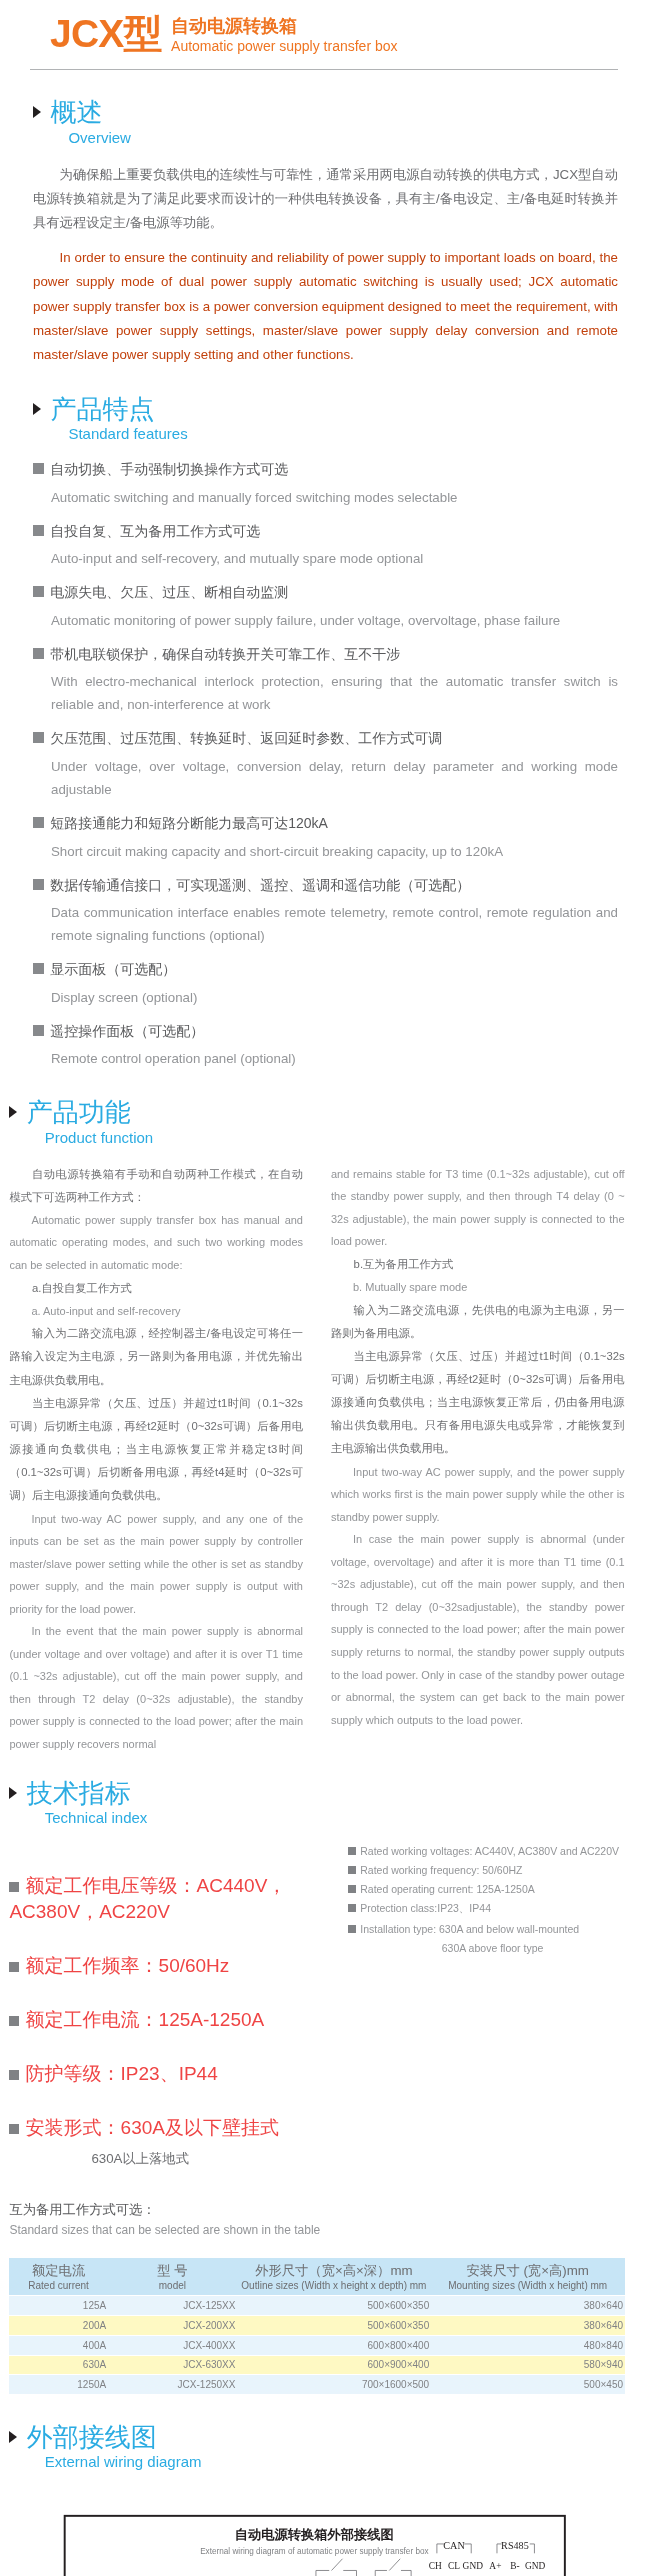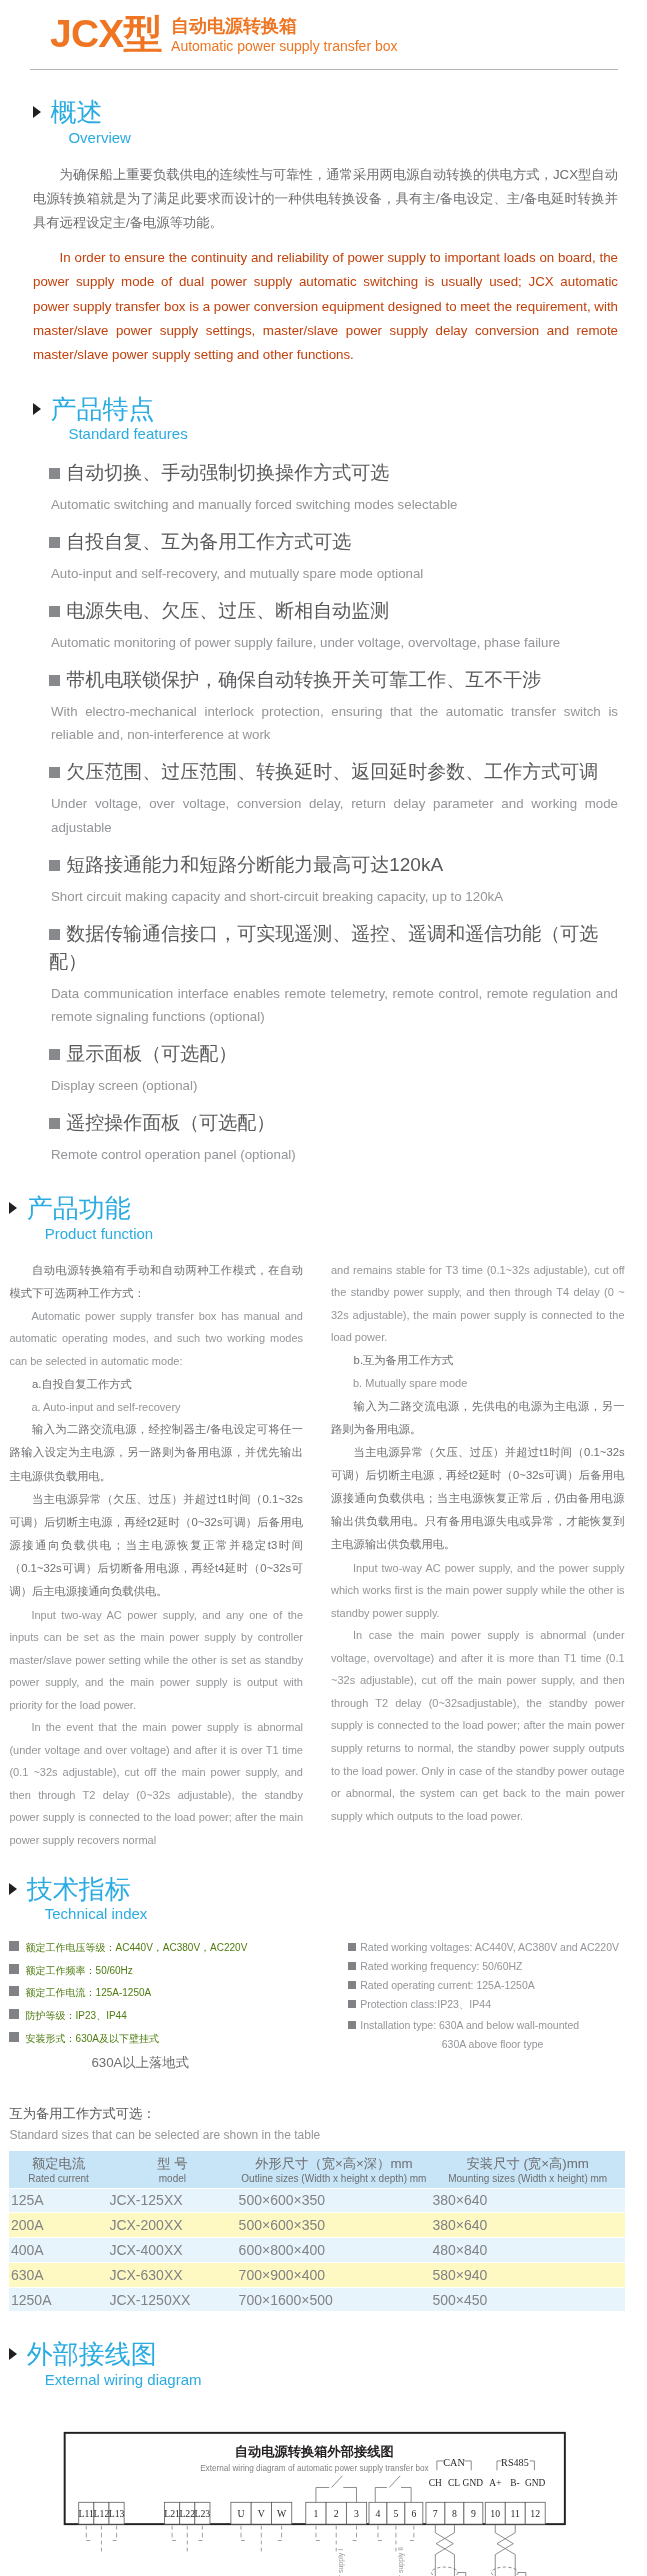--- a/index.html
+++ b/index.html
@@ -23,50 +23,50 @@
   .sec-en { font-size: 15px; color: #2aabe2; margin: 1.6px 0 0 18px; }
   .indent-a { margin-left: 33px; margin-right: 30px; }
   .indent-b { margin-left: 9.4px; margin-right: 23.4px; }
 
   
   .para-zh { color: #6d6e71; font-size: 13.3px; line-height: 1.82; text-align: justify; text-indent: 2em; }
   .para-en { color: #c2410c; font-size: 13.3px; line-height: 1.82; text-align: justify; text-indent: 2em; }
 
   
   .feat-item { margin-top: 11.7px; }
-  .feat-zh { color: #58595b; font-size: 19px; line-height: 1.5; margin-left: 16px; }
+  .feat-zh { color: #58595b; font-size: 14px; line-height: 1.5; }
   .bullet-sq { display: inline-block; width: 11px; height: 11px; background: #87898c; margin-right: 6.2px; }
   .feat-en { color: #939598; font-size: 13.3px; line-height: 1.75; margin: 5.5px 0 0 18px; text-align: justify; }
 
   
   .cols { display: flex; gap: 28px; margin-top: 17px; }
   .col { width: 50%; }
   .fn-zh { color: #6d6e71; font-size: 11.3px; line-height: 2.05; text-align: justify; text-indent: 2em; }
   .fn-en { color: #939598; font-size: 11px; line-height: 2.05; text-align: justify; text-indent: 2em; }
 
   
   .tech-cols { display: flex; margin-top: 19px; }
   .tech-left { width: 55%; }
   .tech-right { width: 45%; }
-  .spec-zh { color: #4d7c0f; font-size: 10px; margin-bottom: 8.6px; }
+  .spec-zh { color: #ef4444; font-size: 19px; margin-bottom: 8.6px; margin-top: 28px; }
   .spec-zh .bullet-sq { width: 10px; height: 10px; background: #808285; }
   .spec-en { color: #939598; font-size: 10.5px; margin-bottom: 7px; }
   .spec-en .bullet-sq { width: 7.8px; height: 7.8px; background: #808285; margin-right: 4.7px; }
   .spec-extra-zh { color: #6d6e71; font-size: 13.3px; padding-left: 82px; }
   .spec-extra-en { color: #939598; font-size: 10.5px; padding-left: 94px; }
 
   .size-note-zh { color: #58595b; font-size: 13.3px; margin-top: 33px; }
   .size-note-en { color: #939598; font-size: 12px; margin-top: 4.7px; }
 
   
-  table.size-table { width: 100%; border-collapse: separate; border-spacing: 0 1.6px; margin-top: 8px; }
+  table.size-table { width: 100%; border-collapse: separate; border-spacing: 0 1.6px; margin-top: 20px; }
   .size-table th { background: #c7e5f6; font-weight: normal; padding: 3.9px 1.6px; }
   .size-table th .h-zh { color: #6d6e71; font-size: 13.3px; }
   .size-table th .h-en { color: #6d6e71; font-size: 10px; }
-  .size-table td { text-align: left; color: #808285; font-size: 14px; padding: 3.9px 1.6px; }
+  .size-table td { text-align: right; color: #808285; font-size: 10px; padding: 3.9px 1.6px; }
   .size-table tr.r-a td { background: #e8f4fc; }
   .size-table tr.r-b td { background: #fef9c3; }
   .c1 { width: 16%; } .c2 { width: 21%; } .c3 { width: 31.5%; } .c4 { width: 31.5%; }
 
   
   .diagram-wrap { margin: 23.4px auto 0 auto; width: 515px; }
   .diagram-wrap svg { display: block; }
 
   .mt36 { margin-top: 28px; }
   .mt30 { margin-top: 23.4px; }
@@ -242,21 +242,21 @@
         </tr>
       <tr class="r-a">
           <td>400A</td>
           <td>JCX-400XX</td>
           <td>600×800×400</td>
           <td>480×840</td>
         </tr>
       <tr class="r-b">
           <td>630A</td>
           <td>JCX-630XX</td>
-          <td>700×900×400</td>
+          <td>600×900×400</td>
           <td>580×940</td>
         </tr>
       <tr class="r-a">
           <td>1250A</td>
           <td>JCX-1250XX</td>
           <td>700×1600×500</td>
           <td>500×450</td>
         </tr>
     </tbody>
   </table>

